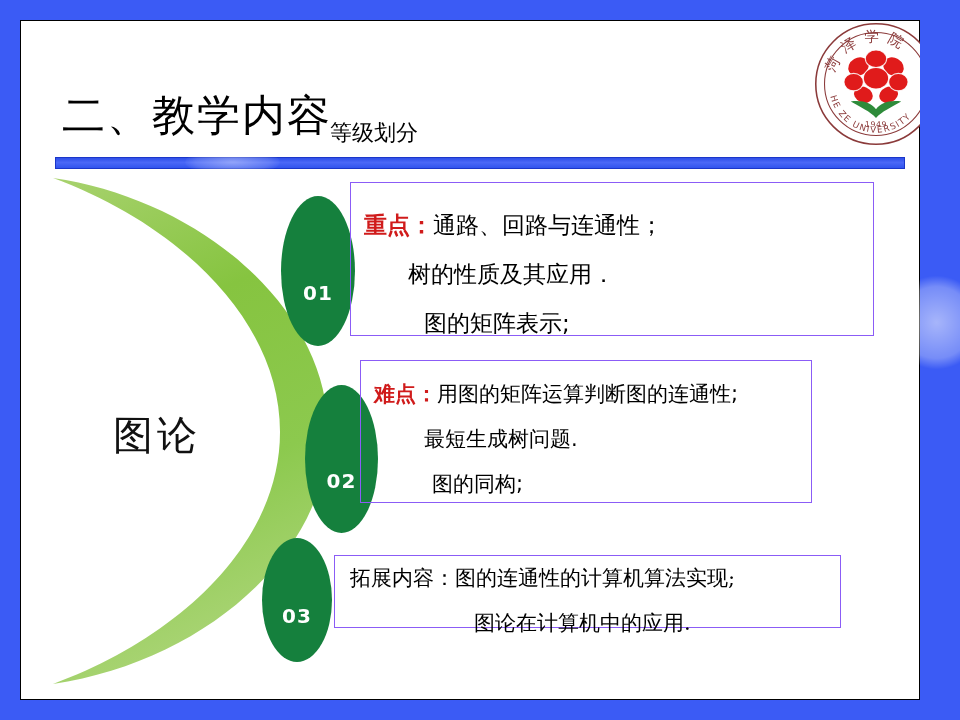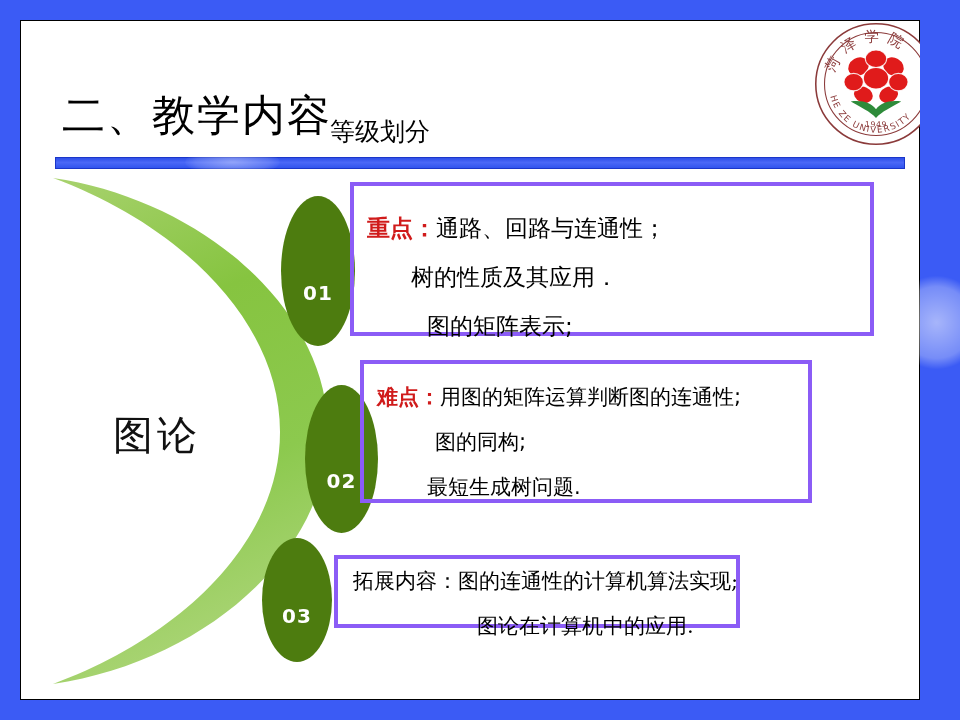--- a/index.html
+++ b/index.html
@@ -64,21 +64,21 @@
   }
   .title-main {
     font-family: "DejaVu Serif", "Liberation Serif", serif;
     font-size: 43px;
     color: #000000;
     letter-spacing: 2px;
     margin-top: 48px;
   }
   .title-sub {
     font-family: Liberation Mono, monospace;
-    font-size: 25px;
+    font-size: 22px;
     color: #000000;
     position: relative;
     top: 10px;
     left: -2px;
   }
 
   #title-rule {
     position: absolute;
     left: 55px;
     top: 157px;
@@ -126,21 +126,21 @@
     font-size: 40px;
     color: #111111;
     letter-spacing: 4px;
     white-space: nowrap;
   }
 
   
   .num-ellipse {
     position: absolute;
     border-radius: 50%;
-    background: #4d7c0f;
+    background: #15803d;
     display: flex;
     align-items: center;
     justify-content: center;
   }
   .num-ellipse span {
     font-family: "DejaVu Sans", "Liberation Sans", sans-serif;
     font-weight: bold;
     font-size: 20px;
     color: #ffffff;
     letter-spacing: 1px;
@@ -148,27 +148,27 @@
   #ellipse-01 { left: 281px; top: 196px; width: 74px; height: 150px; }
   #ellipse-01 span { transform: translateY(22px); }
   #ellipse-02 { left: 305px; top: 385px; width: 73px; height: 148px; }
   #ellipse-02 span { transform: translateY(22px); }
   #ellipse-03 { left: 262px; top: 538px; width: 70px; height: 124px; }
   #ellipse-03 span { transform: translateY(16px); }
 
   
   .content-box {
     position: absolute;
-    border: 4px solid #8b5cf6;
+    border: 1px solid #8b5cf6;
     background: transparent;
     box-sizing: border-box;
   }
   #box-1 { left: 350px; top: 182px; width: 524px; height: 154px; }
   #box-2 { left: 360px; top: 360px; width: 452px; height: 143px; }
-  #box-3 { left: 334px; top: 555px; width: 406px; height: 73px; }
+  #box-3 { left: 334px; top: 555px; width: 507px; height: 73px; }
 
   .box-line {
     font-family: "DejaVu Sans", "Liberation Sans", sans-serif;
     color: #000000;
     white-space: nowrap;
   }
   .lead {
     color: #D01B1B;
     font-weight: bold;
   }
@@ -241,25 +241,25 @@
         <span>图的矩阵表示;</span>
       </div>
     </div>
   </div>
 
   <div class="content-box" id="box-2">
     <div class="box-body">
       <div class="box-line">
         <span class="lead">难点：</span><span>用图的矩阵运算判断图的连通性;</span>
       </div>
+      <div class="box-line indent-2">
+        <span>最短生成树问题.</span>
+      </div>
       <div class="box-line indent-1">
         <span>图的同构;</span>
-      </div>
-      <div class="box-line indent-2">
-        <span>最短生成树问题.</span>
       </div>
     </div>
   </div>
 
   <div class="content-box" id="box-3">
     <div class="box-body">
       <div class="box-line">
         <span>拓展内容：</span><span>图的连通性的计算机算法实现;</span>
       </div>
       <div class="box-line indent-1">

